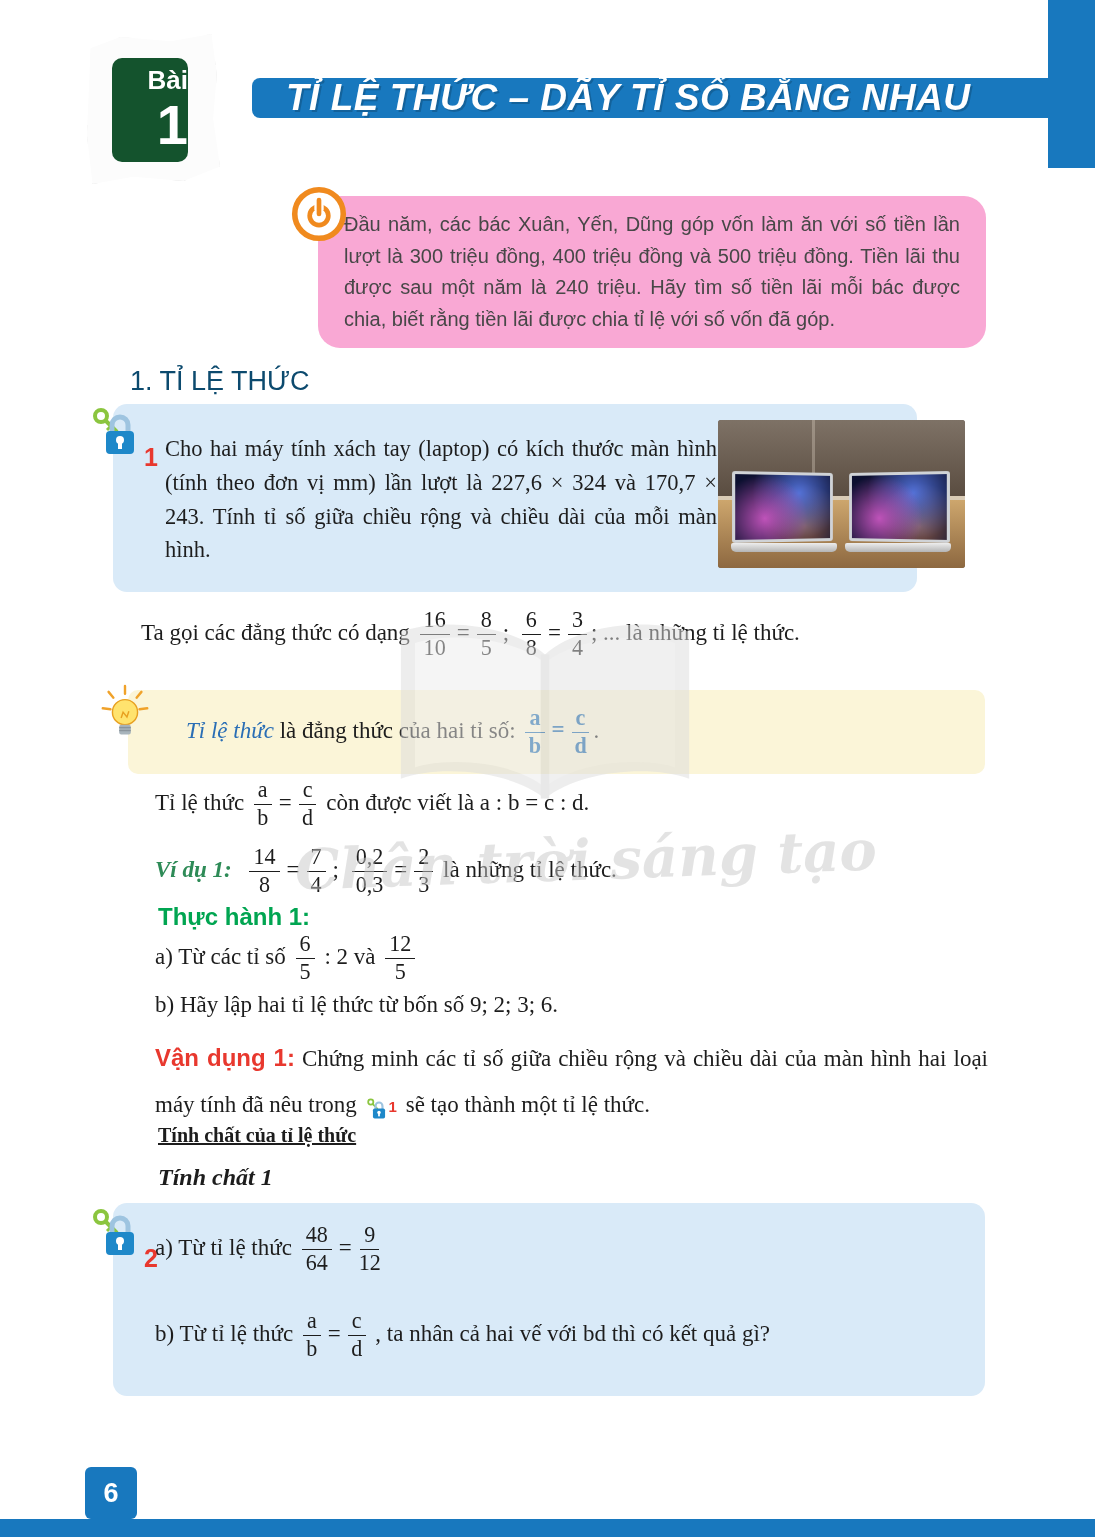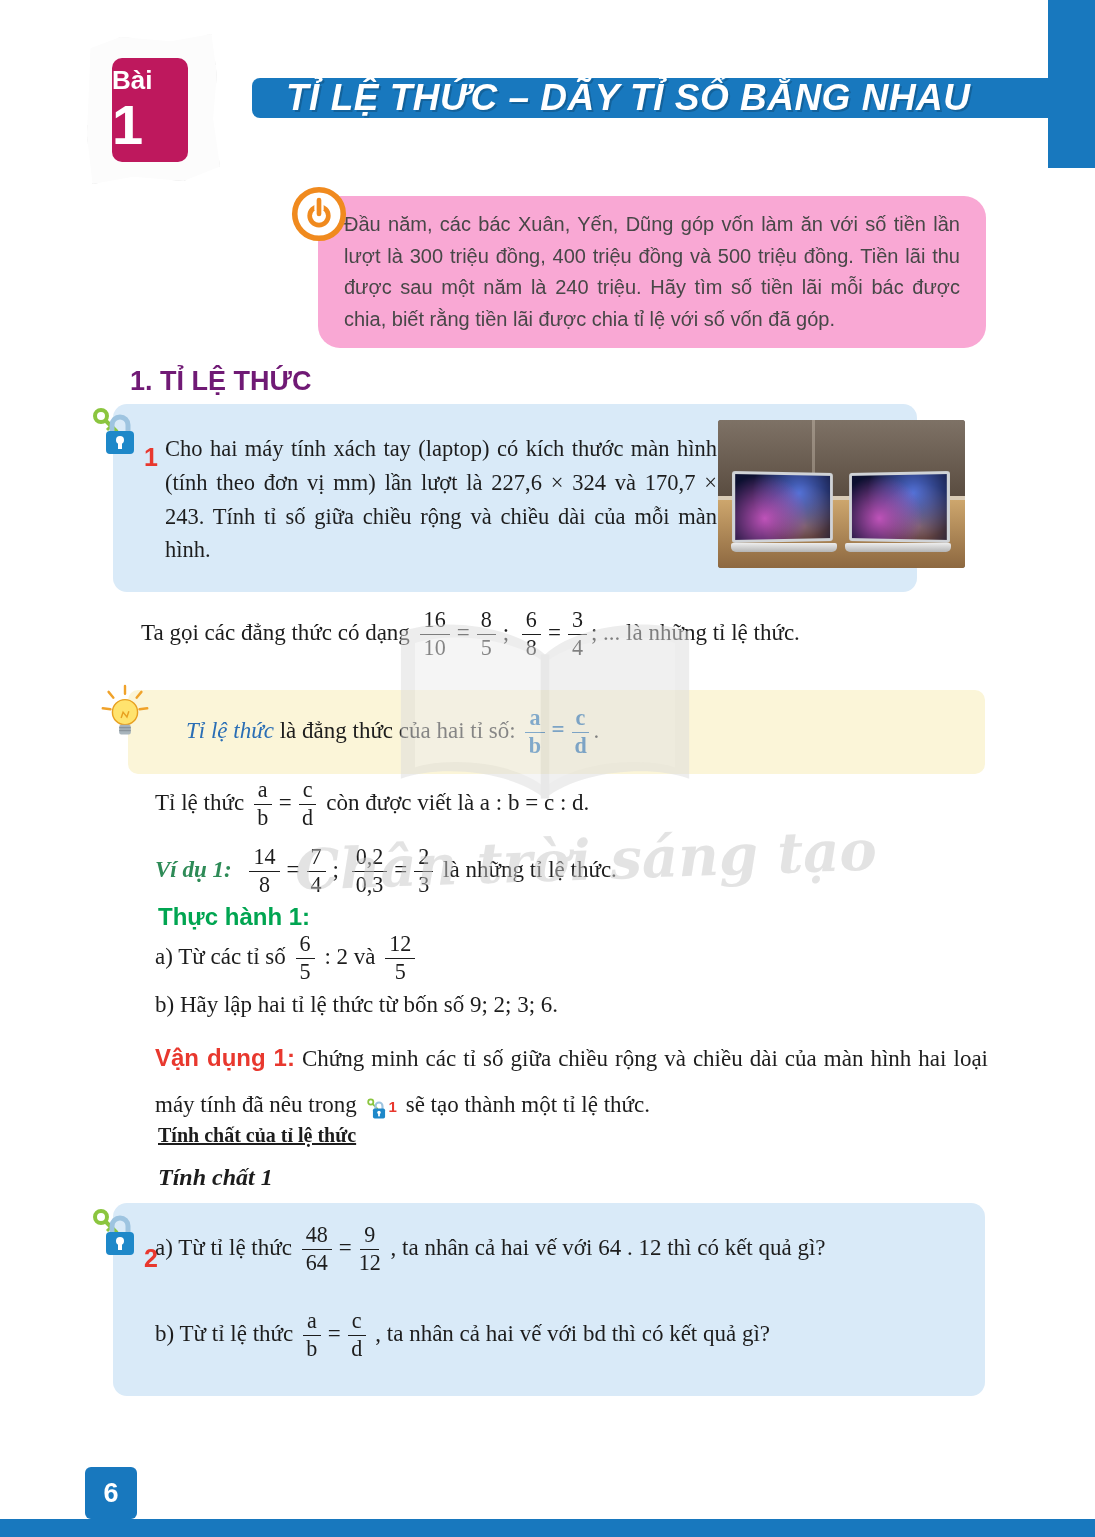--- a/index.html
+++ b/index.html
@@ -4,40 +4,40 @@
 <style>
   html,body { margin:0; padding:0; background:#ffffff; }
   .page { position:relative; width:1095px; height:1537px; background:#fff; overflow:hidden;
           font-family:"Liberation Serif","DejaVu Serif",serif; color:#1d1d1d; }
   .abs { position:absolute; }
 
   
   .torn { left:86px; top:36px; width:132px; height:146px; background:#fcfcfc;
           box-shadow:0 3px 8px rgba(0,0,0,0.20); transform:rotate(-2deg);
           clip-path:polygon(5% 7%, 28% 0, 66% 4%, 97% 0, 100% 28%, 96% 58%, 100% 91%, 72% 100%, 34% 96%, 3% 100%, 0 66%, 3% 32%); }
-  .badge { left:112px; top:58px; width:76px; height:104px; background:#be185d; border-radius:10px;
-           color:#fff; font-family:"Liberation Sans","DejaVu Sans",sans-serif; text-align:left; }
+  .badge { left:112px; top:58px; width:76px; height:104px; background:#14532d; border-radius:10px;
+           color:#fff; font-family:"Liberation Sans","DejaVu Sans",sans-serif; text-align:right; }
   .badge .bai { font-size:26px; font-weight:bold; margin-top:7px; }
   .badge .num { font-size:56px; font-weight:bold; line-height:1.05; }
   .top-strip { right:0; top:0; width:47px; height:168px; background:#1878BE; }
   .banner { left:252px; top:78px; width:843px; height:40px; background:#1878BE;
             border-radius:8px 0 0 8px; display:flex; align-items:center; }
   .banner-title { color:#fff; font-family:"Liberation Sans","DejaVu Sans",sans-serif; font-weight:bold;
                   font-style:italic; font-size:37px; letter-spacing:0.5px; padding-left:34px;
                   text-shadow:2px 2px 0 rgba(0,0,0,0.18); white-space:nowrap; }
 
   
   .intro-box { left:318px; top:196px; width:668px; height:152px; background:#f9a8d4; border-radius:22px; }
   .intro-text { padding:13px 26px 0 26px; font-family:"Liberation Sans","DejaVu Sans",sans-serif;
                 font-size:20px; line-height:1.58; color:#474747; text-align:justify; }
   .power { left:291px; top:186px; width:56px; height:56px; }
 
   
   .sec-heading { left:130px; top:366px; font-family:"Liberation Sans","DejaVu Sans",sans-serif;
-                 font-size:27px; font-weight:bold; color:#701a75; }
+                 font-size:27px; font-weight:normal; color:#0c4a6e; }
 
   .blue-box { background:#D9EAF8; border-radius:14px; }
   .act1 { left:113px; top:404px; width:804px; height:188px; }
   .act1-text { position:absolute; left:52px; top:28px; width:552px; font-size:22.5px; line-height:1.5; text-align:justify; }
   .lock-cluster { width:64px; height:66px; }
   .lock1 { left:90px; top:402px; }
   .lock2 { left:90px; top:1203px; }
   .lock-num { position:absolute; right:-4px; bottom:-4px; color:#E8382E; font-weight:bold;
               font-family:"Liberation Sans","DejaVu Sans",sans-serif; font-size:25px; }
 
@@ -290,21 +290,20 @@
   <div class="abs blue-box act2">
     <div class="act2-a">
       <span>a) Từ tỉ lệ thức</span>
       <span class="frac">
           <span class="fnum">48</span>
           <span class="fden">64</span>
         </span><span class="op">=</span><span class="frac">
           <span class="fnum">9</span>
           <span class="fden">12</span>
         </span>
-      <span>, ta nhân cả hai vế với 64 . 12 thì có kết quả gì?</span>
     </div>
     <div class="act2-b">
       <span>b) Từ tỉ lệ thức</span>
       <span class="frac">
           <span class="fnum">a</span>
           <span class="fden">b</span>
         </span><span class="op">=</span><span class="frac">
           <span class="fnum">c</span>
           <span class="fden">d</span>
         </span>

